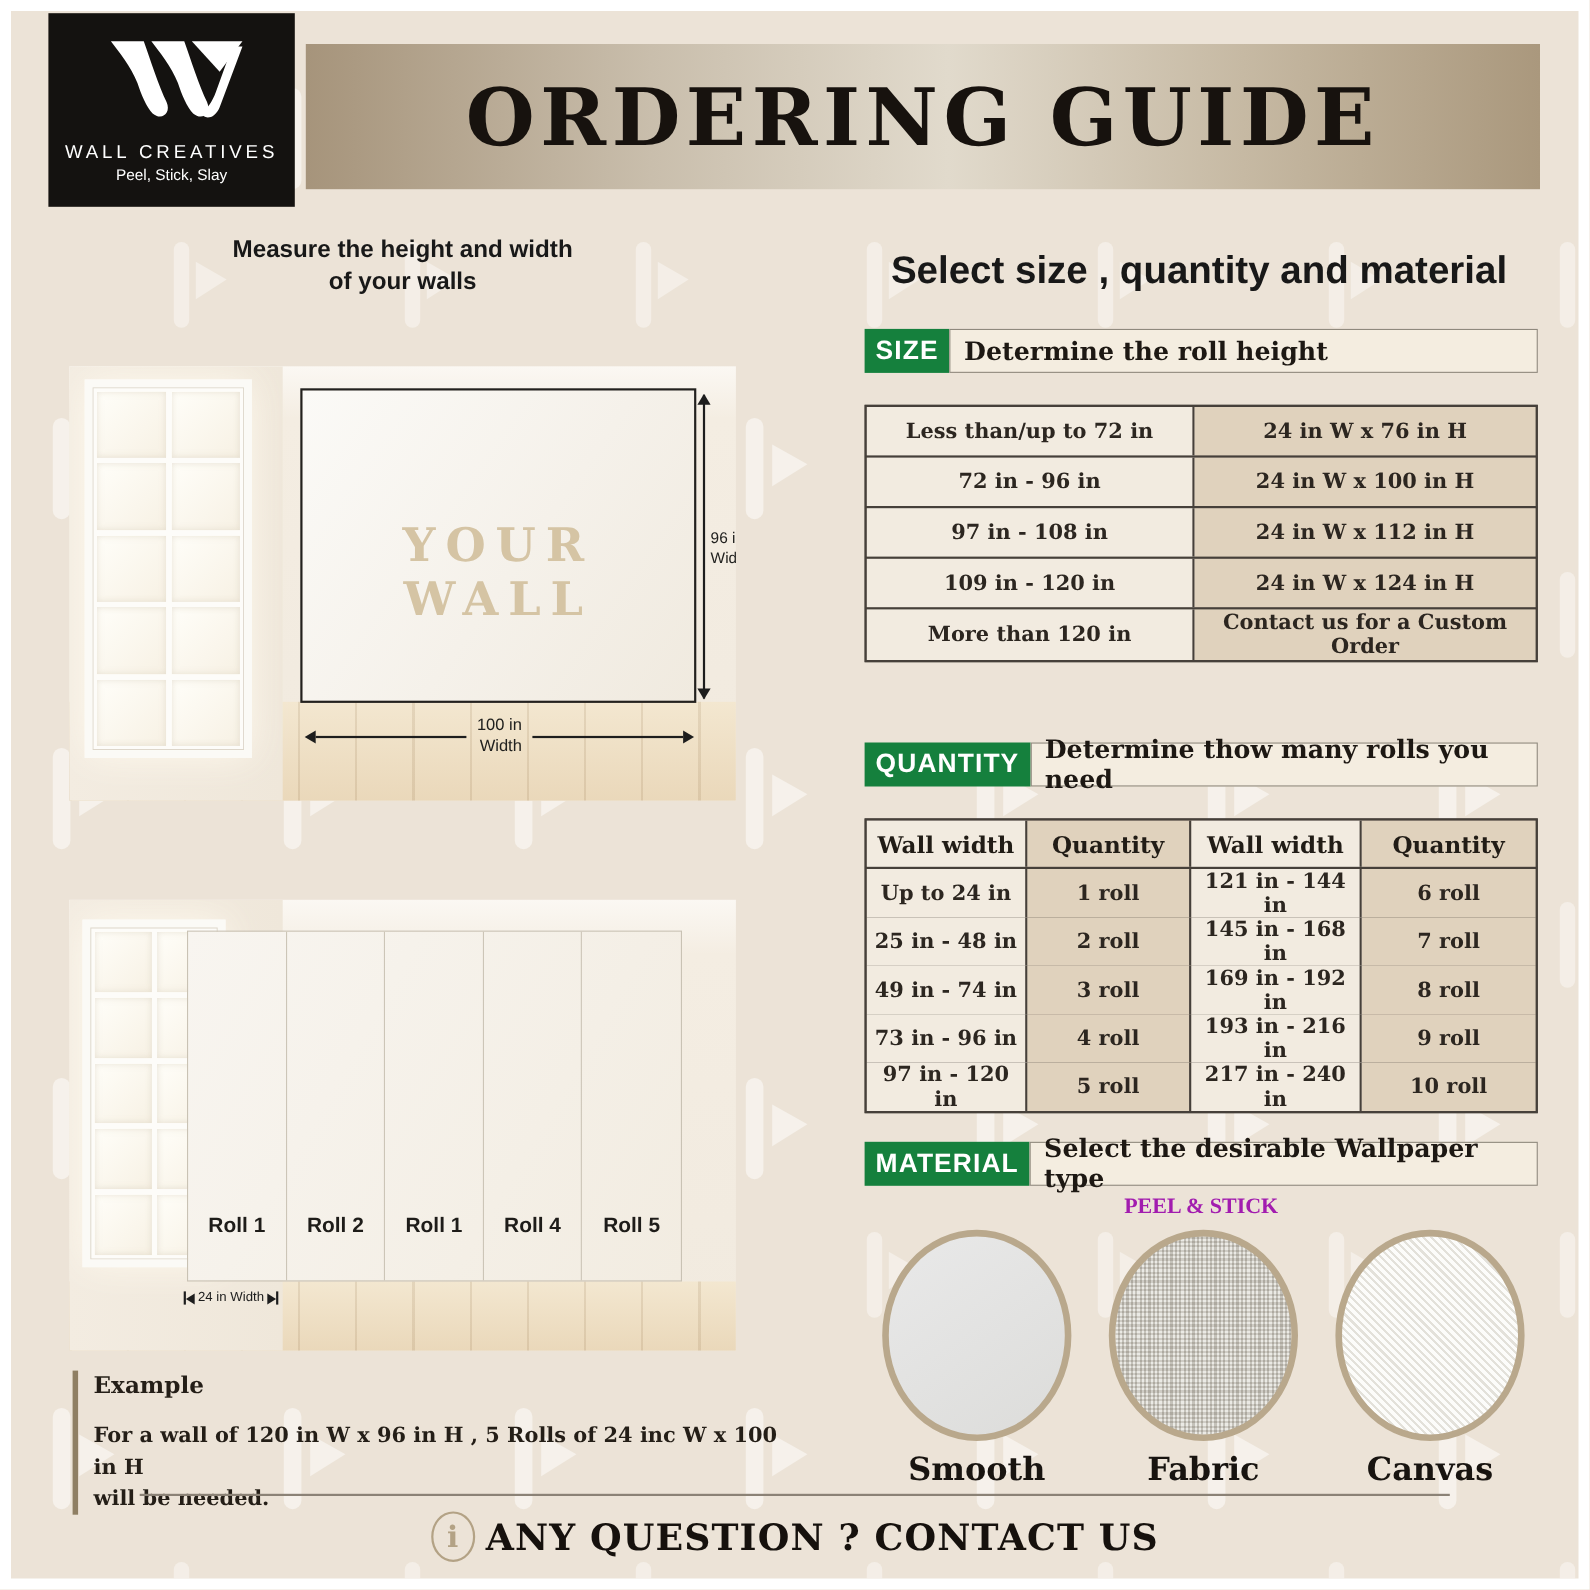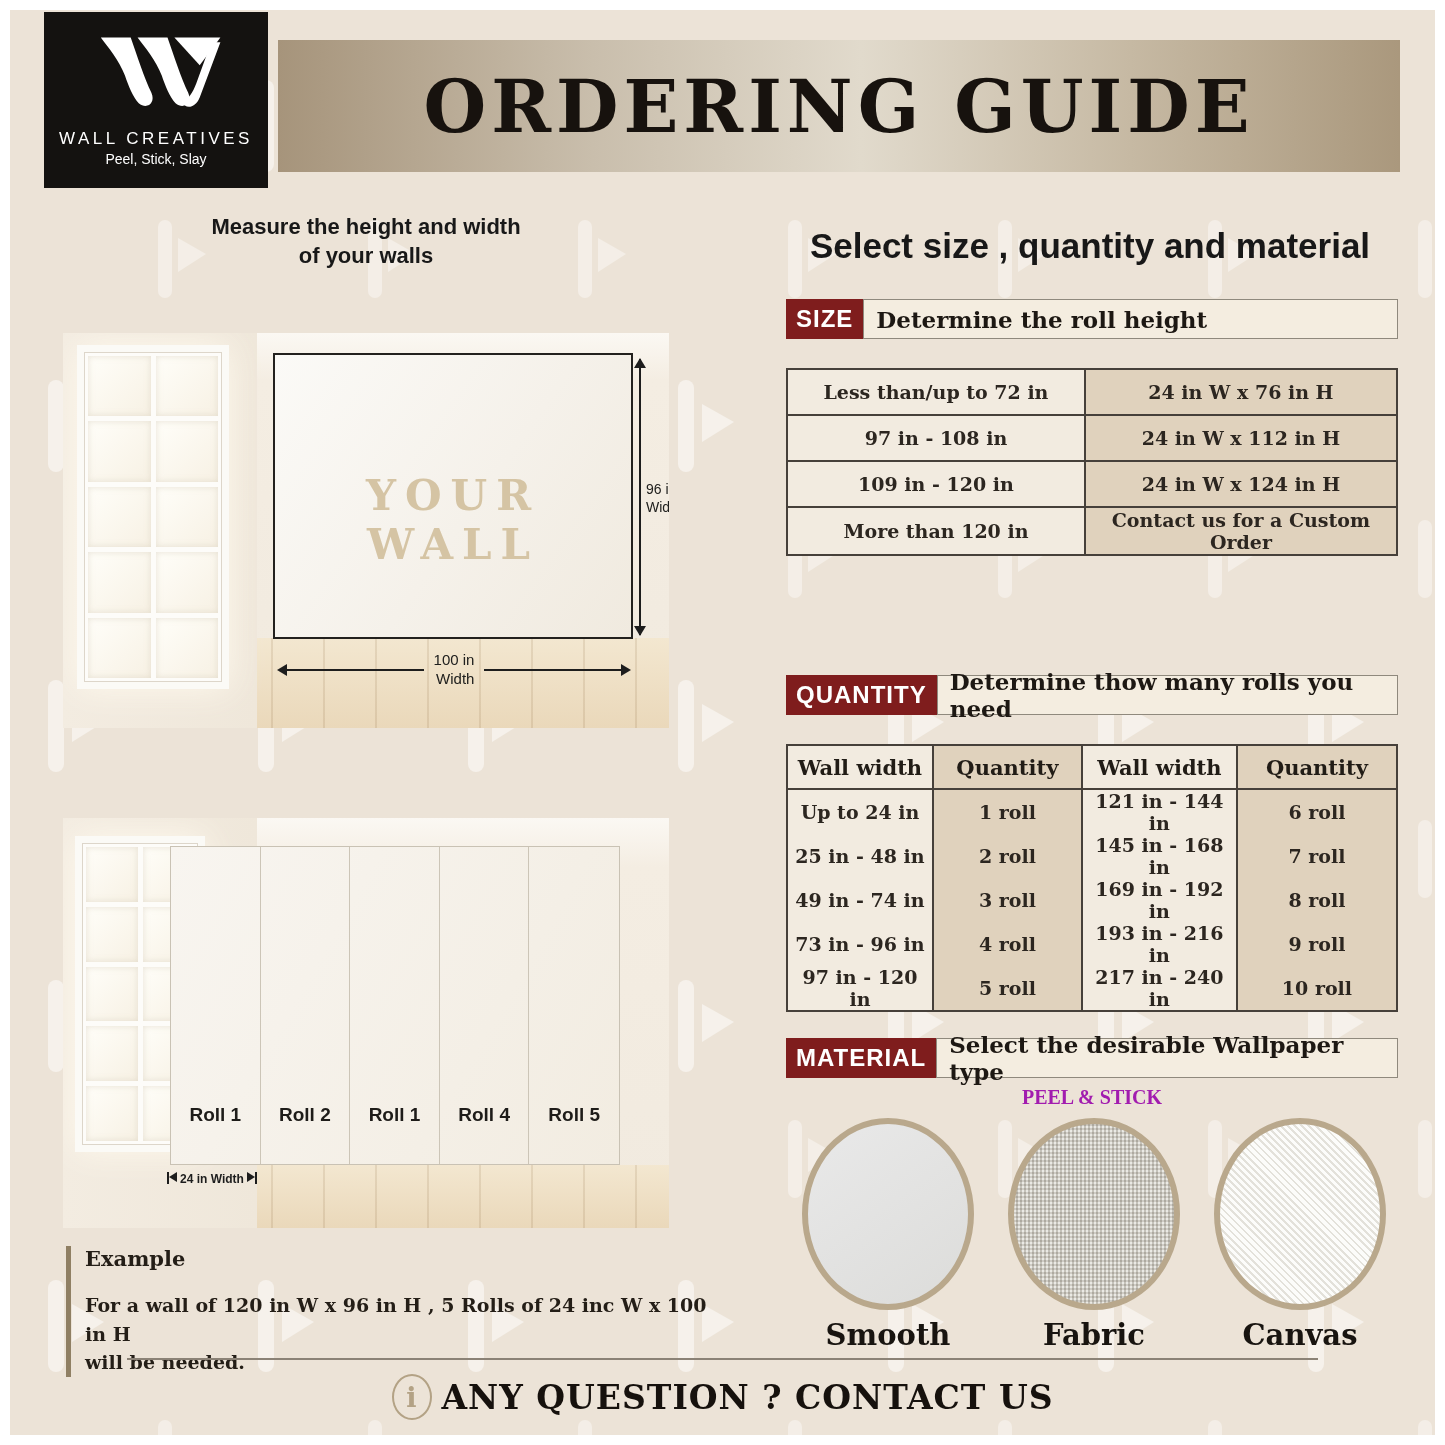--- a/index.html
+++ b/index.html
@@ -41,34 +41,34 @@
   .dimlabel{position:absolute;font-size:14px;color:#20201e;line-height:1.25}
   .hdim{position:absolute;display:flex;align-items:center}
   .hline{flex:1;height:2px;background:#1d1d1d}
   .tri-l{border-top:6px solid transparent;border-bottom:6px solid transparent;border-right:10px solid #1d1d1d}
   .tri-r{border-top:6px solid transparent;border-bottom:6px solid transparent;border-left:10px solid #1d1d1d}
   .hdim .dimtext{padding:0 10px;font-size:15px;text-align:right;color:#20201e;line-height:1.25}
   .panelwall{position:absolute;background:linear-gradient(120deg,#f8f5f0,#f2ece1);border:1px solid #c9c2b4;display:grid;grid-template-columns:repeat(5,1fr)}
   .panel{border-right:1px solid #ccc5b7;position:relative}
   .panel:last-child{border-right:none}
   .roll-label{position:absolute;bottom:38px;width:100%;text-align:center;font-size:19px;font-weight:bold;color:#1e1c19}
-  .dim24{position:absolute;display:flex;align-items:flex-start;font-size:12px;color:#1d1d1d;font-weight:bold}
+  .dim24{position:absolute;display:flex;align-items:flex-end;font-size:12px;color:#1d1d1d;font-weight:normal}
   .dim24 .tick{width:2px;height:12px;background:#1d1d1d}
 
   
   .example{left:66px;top:1246px;width:648px;border-left:5px solid #8f7f63;padding-left:14px;font-family:"DejaVu Serif",serif;font-weight:bold;color:#241e17}
   .example .ex-t{font-size:21px;margin-bottom:20px}
   .example .ex-l{font-size:19px;line-height:1.5}
 
   
   .sec-row{display:flex;align-items:stretch;height:40px}
   .sec-size{left:786px;top:299px;width:612px}
   .sec-qty{left:786px;top:675px;width:612px}
   .sec-mat{left:786px;top:1038px;width:612px}
-  .badge{background:#7f1d1d;color:#fff;font-size:24px;font-weight:bold;letter-spacing:1px;display:flex;align-items:center;padding:0 10px}
+  .badge{background:#15803d;color:#fff;font-size:24px;font-weight:bold;letter-spacing:1px;display:flex;align-items:center;padding:0 10px}
   .sec-title{flex:1;background:#f4edе0;background:#f4ede0;border:1px solid #8f897d;display:flex;align-items:center;padding:0 12px;font-family:"DejaVu Serif",serif;font-weight:bold;font-size:23px;color:#1d1813}
 
   
   .dtable{border:2px solid #46403a;background:#46403a}
   .size-table{left:786px;top:368px;width:612px}
   .qty-table{left:786px;top:744px;width:612px}
   .trow{display:grid;gap:0;border-bottom:2px solid #46403a}
   .trow:last-child{border-bottom:none}
   .size-table .trow{grid-template-columns:49% 51%;height:46px}
   .qty-table .trow{grid-template-columns:24% 24.5% 25.5% 26%;height:44px}
@@ -221,20 +221,24 @@
 <div class="abs sec-row sec-size">
   <div class="badge">SIZE</div>
   <div class="sec-title">Determine the roll height</div>
 </div>
 <div class="abs dtable size-table">
     <div class="trow">
       <div class="tcell light">Less than/up to 72 in</div>
       <div class="tcell tan">24 in W x 76 in H</div>
     </div>
     <div class="trow">
+      <div class="tcell light">72 in - 96 in</div>
+      <div class="tcell tan">24 in W x 100 in H</div>
+    </div>
+    <div class="trow">
       <div class="tcell light">97 in - 108 in</div>
       <div class="tcell tan">24 in W x 112 in H</div>
     </div>
     <div class="trow">
       <div class="tcell light">109 in - 120 in</div>
       <div class="tcell tan">24 in W x 124 in H</div>
     </div>
     <div class="trow">
       <div class="tcell light">More than 120 in</div>
       <div class="tcell tan">Contact us for a Custom Order</div>

